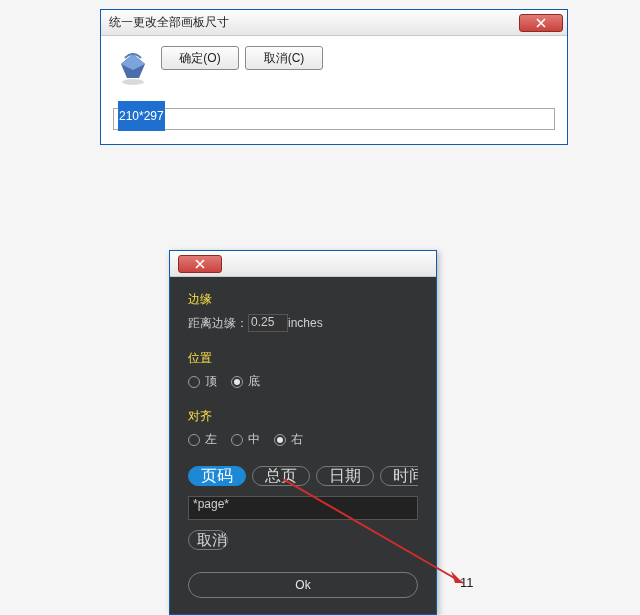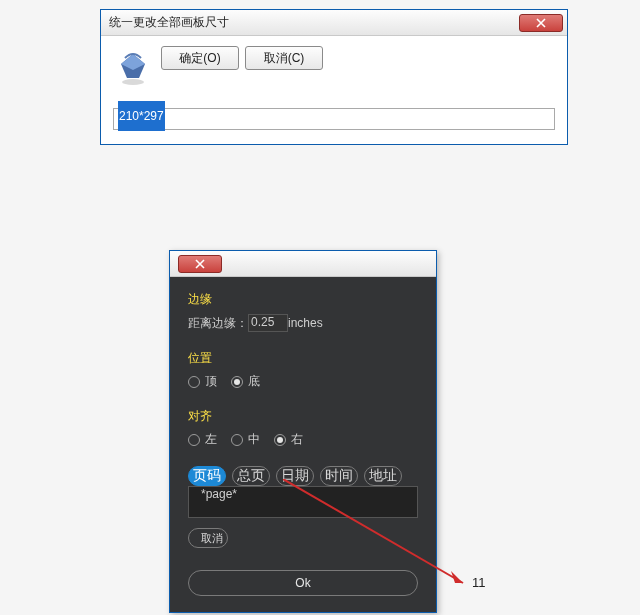--- a/index.html
+++ b/index.html
@@ -26,28 +26,28 @@
     .d2-body{background:#333436;color:#cfcfcf;padding:14px 18px 16px;}
     .grp-label{color:#fde047;margin-bottom:6px;}
     .grp{margin-bottom:18px;}
     .margin-row{display:flex;align-items:center;color:#cfcfcf;}
     .margin-val{width:40px;height:18px;background:#333;border:1px solid #555;color:#cfcfcf;padding:0 2px;overflow:hidden;white-space:nowrap;}
     .radios{display:flex;gap:14px;align-items:center;}
     .radio{display:flex;align-items:center;gap:5px;}
     .radio .circ{width:12px;height:12px;border:1px solid #9c9c9c;border-radius:50%;display:inline-flex;align-items:center;justify-content:center;}
     .radio.checked .circ::after{content:"";width:6px;height:6px;background:#e6e6e6;border-radius:50%;}
     .pills{display:flex;gap:6px;overflow:hidden;}
-    .pill{height:20px;padding:0 4px;border:1px solid #7a7a7a;border-radius:10px;display:flex;align-items:center;justify-content:center;color:#d8d8d8;white-space:nowrap;font-size:14px;}
+    .pill{height:20px;padding:0 12px;border:1px solid #7a7a7a;border-radius:10px;display:flex;align-items:center;justify-content:center;color:#d8d8d8;white-space:nowrap;font-size:16px;}
     .pill.active{background:#1d89d6;border-color:#1d89d6;color:#fff;}
-    .expr{margin-top:0;width:100%;height:32px;background:#222;border:1px solid #555;color:#cfcfcf;padding:0 12px;}
-    .cancel-pill{margin-top:10px;width:40px;height:20px;border:1px solid #7a7a7a;border-radius:10px;display:flex;align-items:center;justify-content:center;color:#d8d8d8;font-size:11px;padding-left:8px;}
+    .expr{margin-top:10px;width:100%;height:24px;background:#222;border:1px solid #555;color:#cfcfcf;padding:0 4px;}
+    .cancel-pill{margin-top:10px;width:40px;height:20px;border:1px solid #7a7a7a;border-radius:10px;display:flex;align-items:center;justify-content:center;color:#d8d8d8;font-size:15px;padding-left:8px;}
     .ok-bar{margin-top:22px;height:26px;border:1px solid #7a7a7a;border-radius:13px;display:flex;align-items:center;justify-content:center;color:#e6e6e6;}
     
     .arrow{position:absolute;left:283px;top:479px;width:200px;height:120px;pointer-events:none;}
-    .page-num{position:absolute;left:472px;top:575px;color:#222;font-size:13px;}
+    .page-num{position:absolute;left:460px;top:575px;color:#222;font-size:13px;}
   </style>
 </head>
 <body>
 
 <div class="d1">
   <div class="d1-titlebar">
     <div class="d1-title">统一更改全部画板尺寸</div>
     <div class="close-btn">
       <svg viewBox="0 0 10 10">
           <path d="M1 1 L9 9 M9 1 L1 9" stroke="#fff" stroke-width="1.6"></path>

